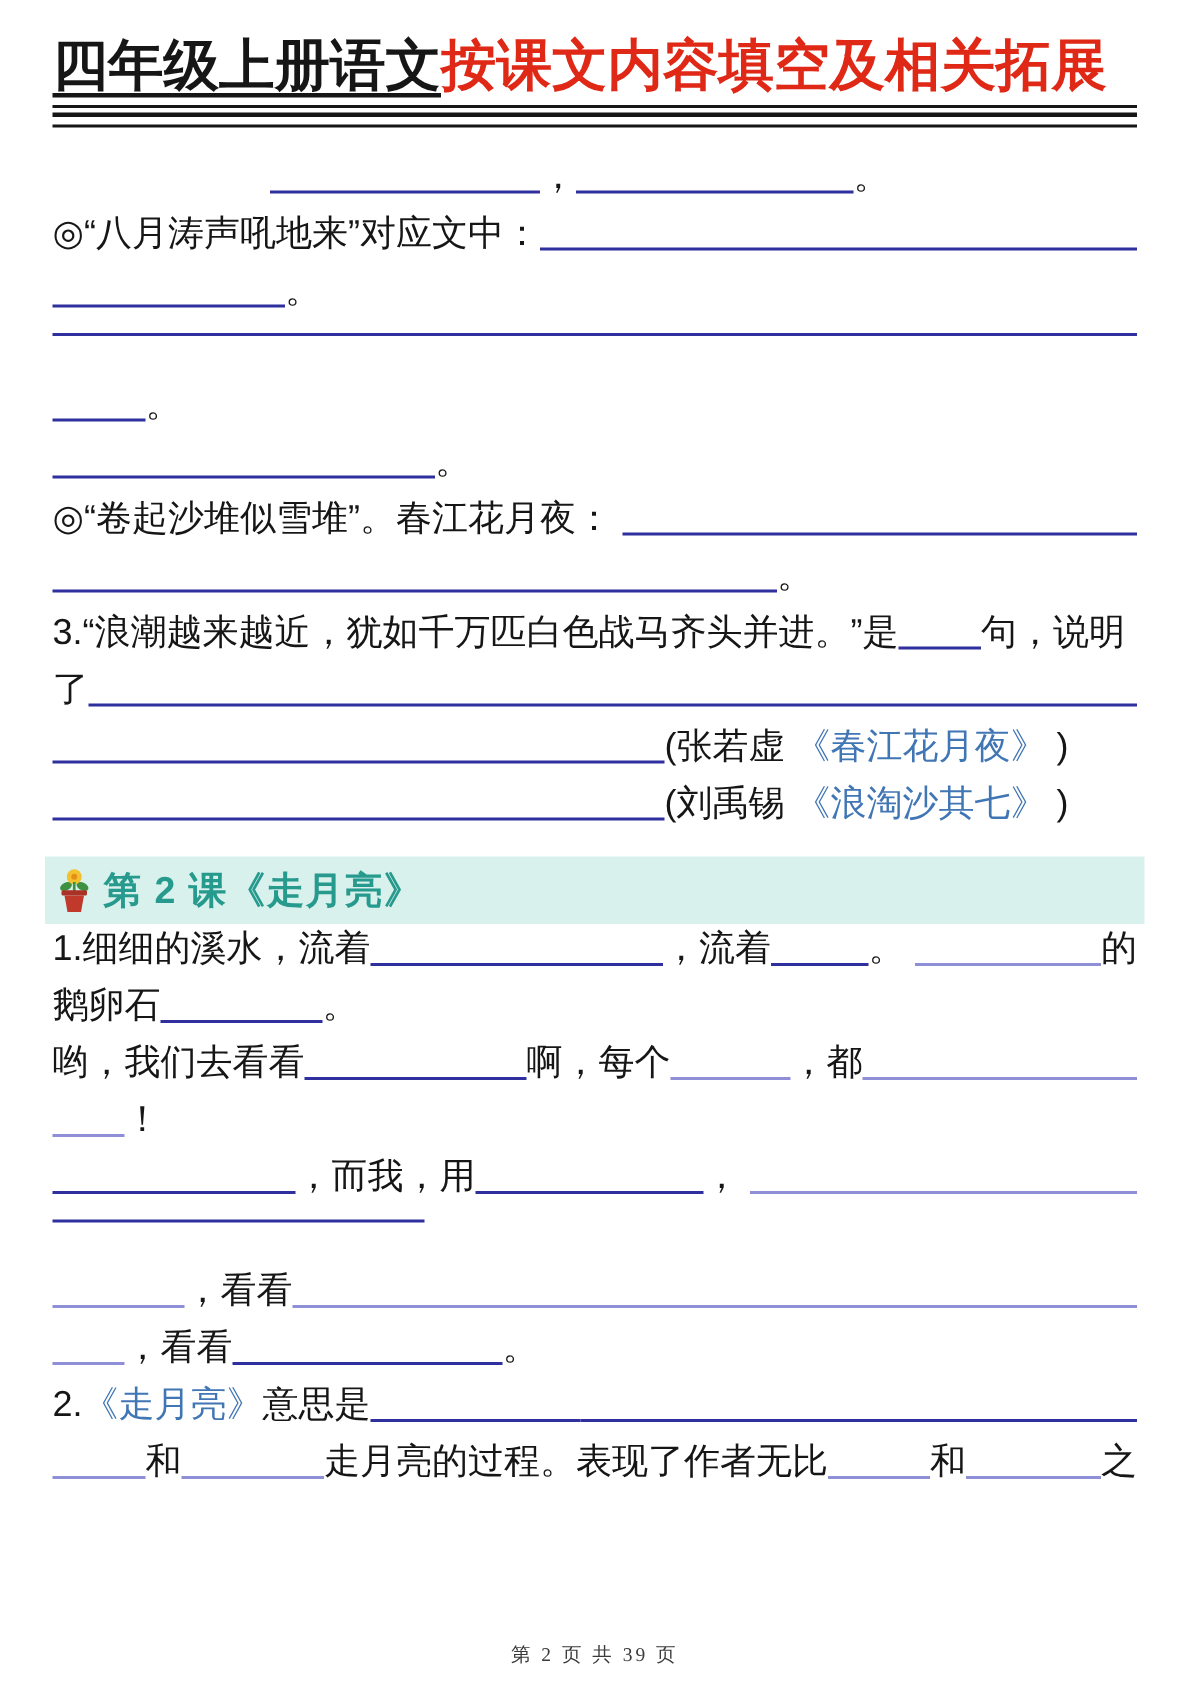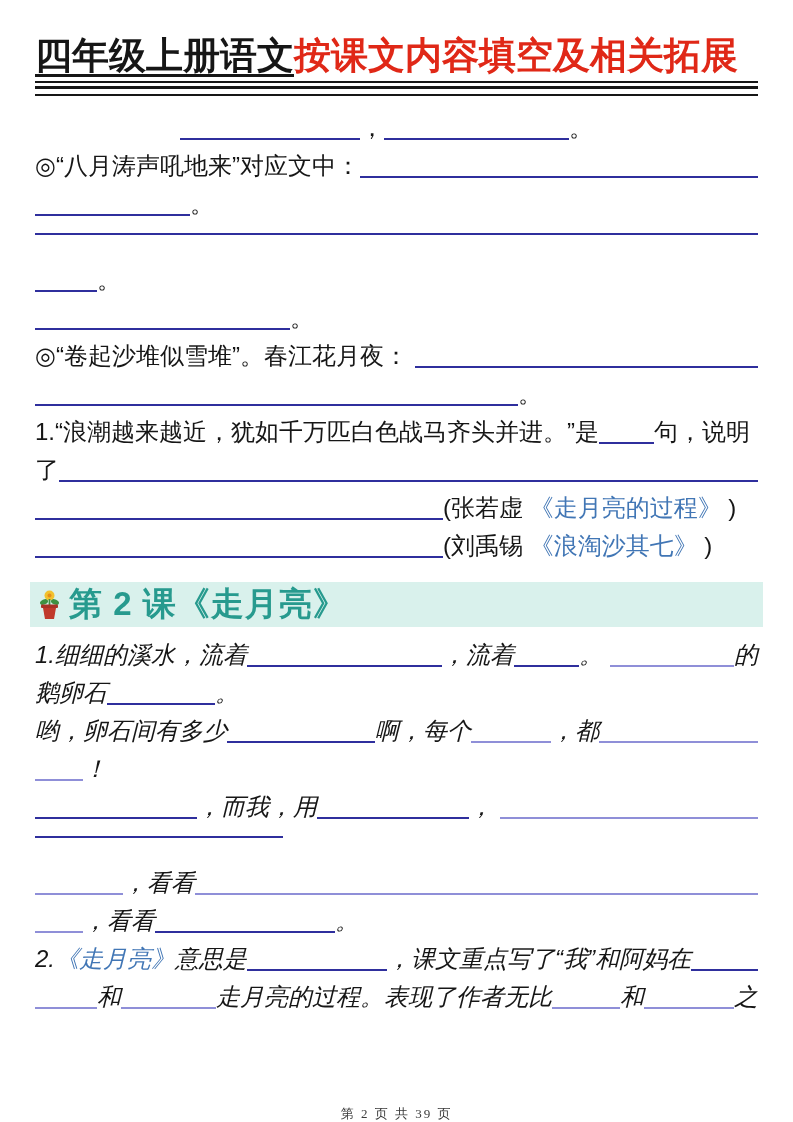--- a/index.html
+++ b/index.html
@@ -7,21 +7,21 @@
     width:793px;height:1122px;
     font-family:"Liberation Sans","DejaVu Sans",sans-serif;
     color:#161616;
     position:relative;
     overflow:hidden;
   }
   .page{position:relative;width:793px;height:1122px;padding:0 35px;box-sizing:border-box;}
 
   
   .doc-title{
-    margin-top:35px;
+    margin-top:24px;
     font-size:37px;
     font-weight:900;
     line-height:1.12;
     white-space:nowrap;
     letter-spacing:0px;
     font-family:Liberation Serif, serif;
   }
   .doc-title .black-part{
     color:#161616;
     text-decoration:underline;
@@ -37,21 +37,21 @@
     position:relative;
   }
   .title-rule::after{
     content:"";
     position:absolute;left:0;right:0;top:3px;height:3px;background:#161616;
   }
 
   
   .lines{display:block;}
   #part1{margin-top:16px;}
-  #part2{margin-top:12px;font-style:italic;}
+  #part2{}
   .line{
     display:flex;
     align-items:baseline;
     height:38px;
     font-size:24px;
     white-space:pre;
   }
   .t{flex:0 0 auto;white-space:pre;}
   .t.blue{color:var(--link-blue,#4176b5);}
   .spacer{flex:0 0 auto;}
@@ -69,21 +69,21 @@
   .band{
     margin:14px -5px 0 -5px;
     height:45px;
     background:var(--band-bg,#d9f1ec);
     display:flex;
     align-items:center;
     gap:8px;
     padding:0 8px;
   }
   .band .band-label{
-    font-size:33px;
+    font-size:25px;
     font-weight:bold;
     color:var(--header-teal,#279a8e);
     letter-spacing:1px;
   }
   .band svg{display:block;}
 
   
   .footer{
     position:absolute;
     left:0;right:0;
@@ -107,23 +107,23 @@
 
   <div class="lines" id="part1">
       <div class="line"><span class="spacer" style="width: 145px;"></span><span class="blank" style="width: 180px;"></span><span class="t">，</span><span class="blank" style="width: 185px;"></span><span class="t">。</span></div>
       <div class="line"><span class="t">◎“八月涛声吼地来”对应文中：</span><span class="blank fill"></span></div>
       <div class="line"><span class="blank" style="width: 155px;"></span><span class="t">。</span></div>
       <div class="line"><span class="blank fill"></span></div>
       <div class="line"><span class="blank" style="width: 62px;"></span><span class="t">。</span></div>
       <div class="line"><span class="blank" style="width: 255px;"></span><span class="t">。</span></div>
       <div class="line"><span class="t">◎“卷起沙堆似雪堆”。春江花月夜： </span><span class="blank fill"></span></div>
       <div class="line"><span class="blank" style="width: 483px;"></span><span class="t">。</span></div>
-      <div class="line"><span class="t">1.“浪潮越来越近，犹如千万匹白色战马齐头并进。”是</span><span class="blank" style="width: 55px;"></span><span class="t">句，说明</span></div>
+      <div class="line"><span class="t">3.“浪潮越来越近，犹如千万匹白色战马齐头并进。”是</span><span class="blank" style="width: 55px;"></span><span class="t">句，说明</span></div>
       <div class="line"><span class="t">了</span><span class="blank fill"></span></div>
-      <div class="line"><span class="blank" style="width: 408px;"></span><span class="t">(张若虚 </span><span class="t blue">《走月亮的过程》</span><span class="t"> )</span></div>
+      <div class="line"><span class="blank" style="width: 408px;"></span><span class="t">(张若虚 </span><span class="t blue">《春江花月夜》</span><span class="t"> )</span></div>
       <div class="line"><span class="blank" style="width: 408px;"></span><span class="t">(刘禹锡 </span><span class="t blue">《浪淘沙其七》</span><span class="t"> )</span></div>
     </div>
 
   <div class="band">
     <span>
       <svg width="23" height="32" viewBox="0 0 23 32">
         <ellipse cx="6" cy="13" rx="4.2" ry="2.6" fill="#3f9142" transform="rotate(-25 6 13)"></ellipse>
         <ellipse cx="17" cy="13" rx="4.2" ry="2.6" fill="#3f9142" transform="rotate(25 17 13)"></ellipse>
         <circle cx="11.5" cy="6.5" r="5" fill="#f2c12e"></circle>
         <circle cx="11.5" cy="6.5" r="2" fill="#e58e1a"></circle>
@@ -131,27 +131,27 @@
         <rect x="3" y="15.5" width="17" height="3.5" rx="1" fill="#a93226"></rect>
         <path d="M5 19 L18 19 L16 30 L7 30 Z" fill="#c0392b"></path>
       </svg>
     </span>
     <span class="band-label">第 2 课《走月亮》</span>
   </div>
 
   <div class="lines" id="part2">
       <div class="line"><span class="t">1.细细的溪水，流着</span><span class="blank" style="width: 195px;"></span><span class="t">，流着</span><span class="blank" style="width: 65px;"></span><span class="t">。 </span><span class="blank fill light"></span><span class="t">的</span></div>
       <div class="line"><span class="t">鹅卵石</span><span class="blank" style="width: 108px;"></span><span class="t">。</span></div>
-      <div class="line"><span class="t">哟，卵石间有多少</span><span class="blank" style="width: 148px;"></span><span class="t">啊，每个</span><span class="blank light" style="width: 80px;"></span><span class="t">，都</span><span class="blank fill light"></span></div>
+      <div class="line"><span class="t">哟，我们去看看</span><span class="blank" style="width: 148px;"></span><span class="t">啊，每个</span><span class="blank light" style="width: 80px;"></span><span class="t">，都</span><span class="blank fill light"></span></div>
       <div class="line"><span class="blank light" style="width: 48px;"></span><span class="t">！</span></div>
       <div class="line"><span class="blank" style="width: 162px;"></span><span class="t">，而我，用</span><span class="blank" style="width: 152px;"></span><span class="t">， </span><span class="blank fill light"></span></div>
       <div class="line"><span class="blank" style="width: 248px;"></span></div>
       <div class="line"><span class="blank light" style="width: 88px;"></span><span class="t">，看看</span><span class="blank fill light"></span></div>
       <div class="line"><span class="blank light" style="width: 48px;"></span><span class="t">，看看</span><span class="blank" style="width: 180px;"></span><span class="t">。</span></div>
-      <div class="line"><span class="t">2.</span><span class="t blue">《走月亮》</span><span class="t">意思是</span><span class="blank" style="width: 140px;"></span><span class="t">，课文重点写了“我”和阿妈在</span><span class="blank fill"></span></div>
+      <div class="line"><span class="t">2.</span><span class="t blue">《走月亮》</span><span class="t">意思是</span><span class="blank" style="width: 140px;"></span><span class="blank fill"></span></div>
       <div class="line"><span class="blank light" style="width: 62px;"></span><span class="t">和</span><span class="blank light" style="width: 95px;"></span><span class="t">走月亮的过程。表现了作者无比</span><span class="blank light" style="width: 68px;"></span><span class="t">和</span><span class="blank fill light"></span><span class="t">之</span></div>
     </div>
 
   <div class="footer">
     <span>第 2 页 共 39 页</span>
   </div>
 
 </div>
 
 </body></html>

